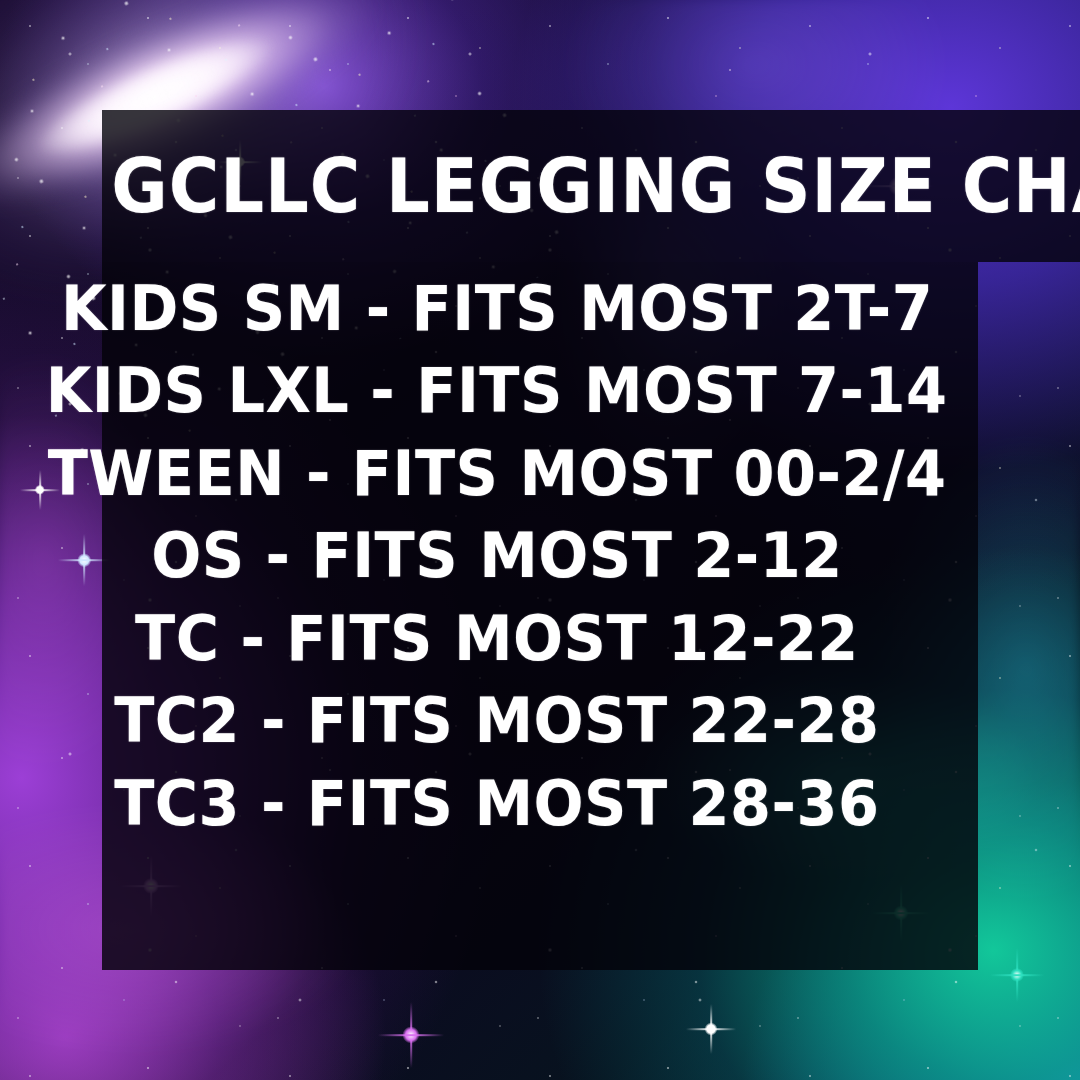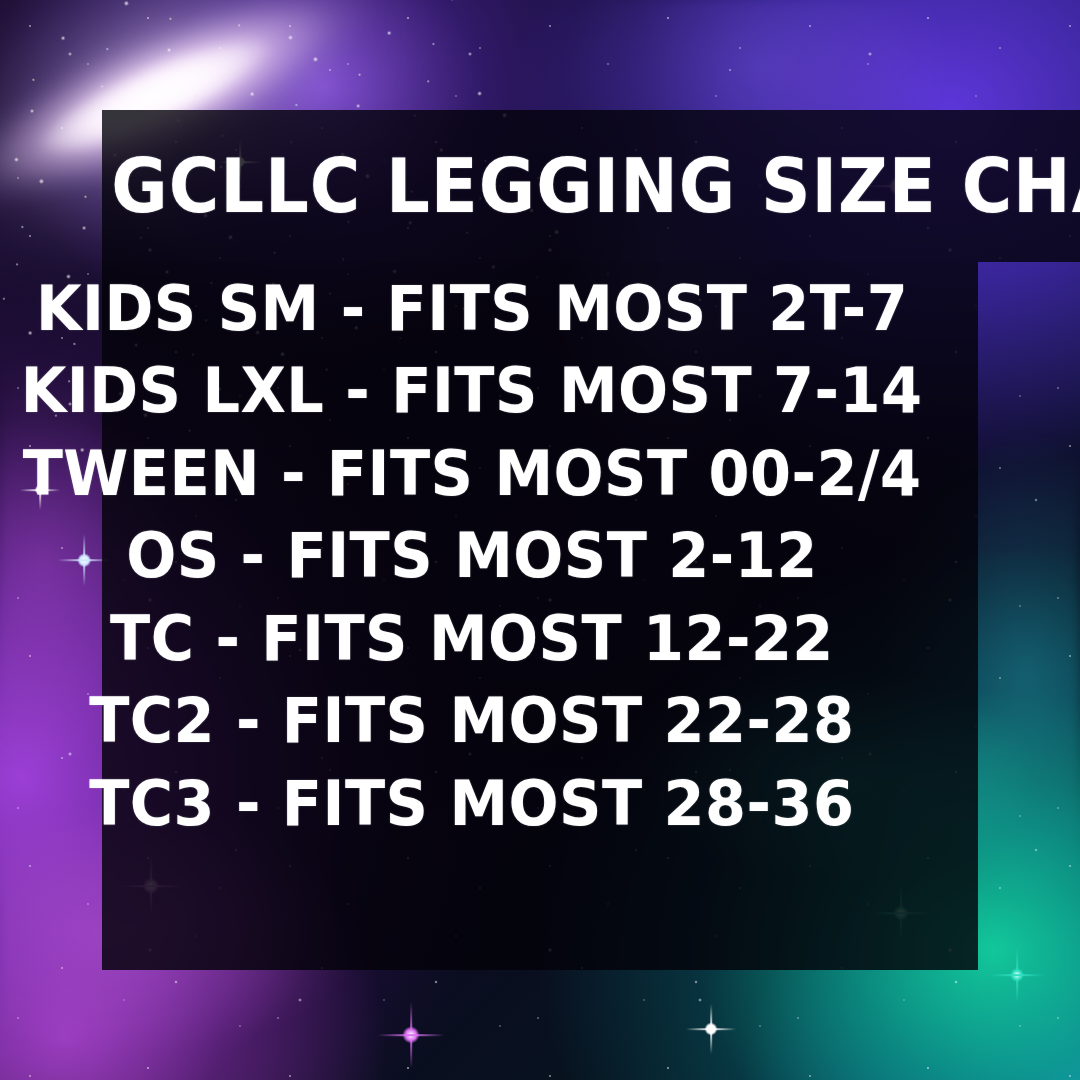--- a/index.html
+++ b/index.html
@@ -150,21 +150,21 @@
     font-family:"DejaVu Sans", sans-serif;
     font-size:74px;font-weight:700;
     letter-spacing:1px;
     transform:scaleX(.93);transform-origin:left center;
     white-space:nowrap;
     text-shadow:0 0 2px rgba(255,255,255,.35);
   }
 
   .rows{
     position:absolute;left:102px;top:268px;width:740px;
-    display:flex;flex-direction:column;align-items:center;
+    display:flex;flex-direction:column;align-items:center;padding-left:25px;
   }
   .row{
     color:#ffffff;
     font-family:"DejaVu Sans", sans-serif;
     font-size:62px;font-weight:700;
     letter-spacing:.5px;
     line-height:1.33;
     white-space:nowrap;
     transform:scaleX(.95);
     text-shadow:0 0 2px rgba(255,255,255,.30);

